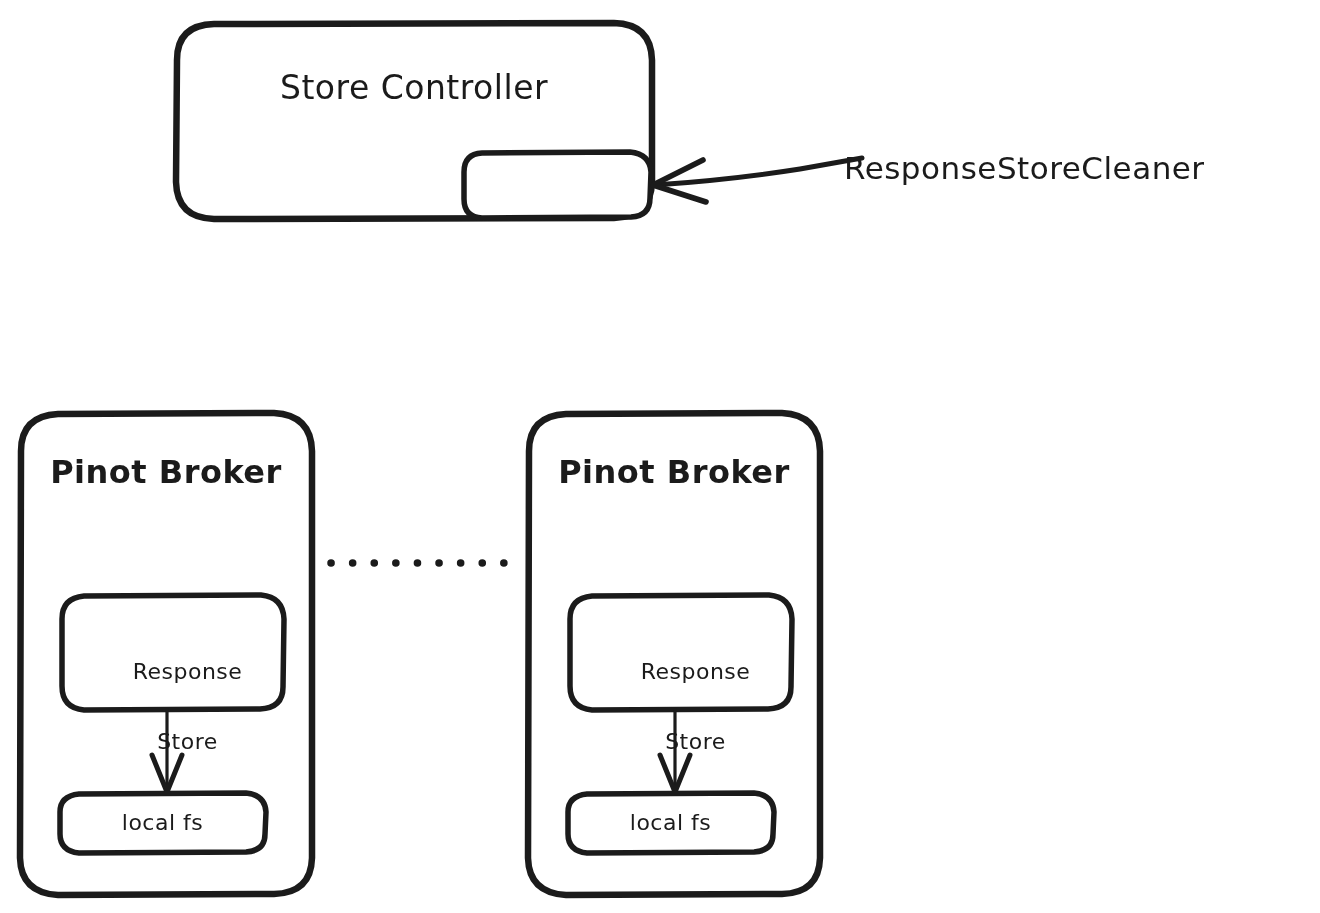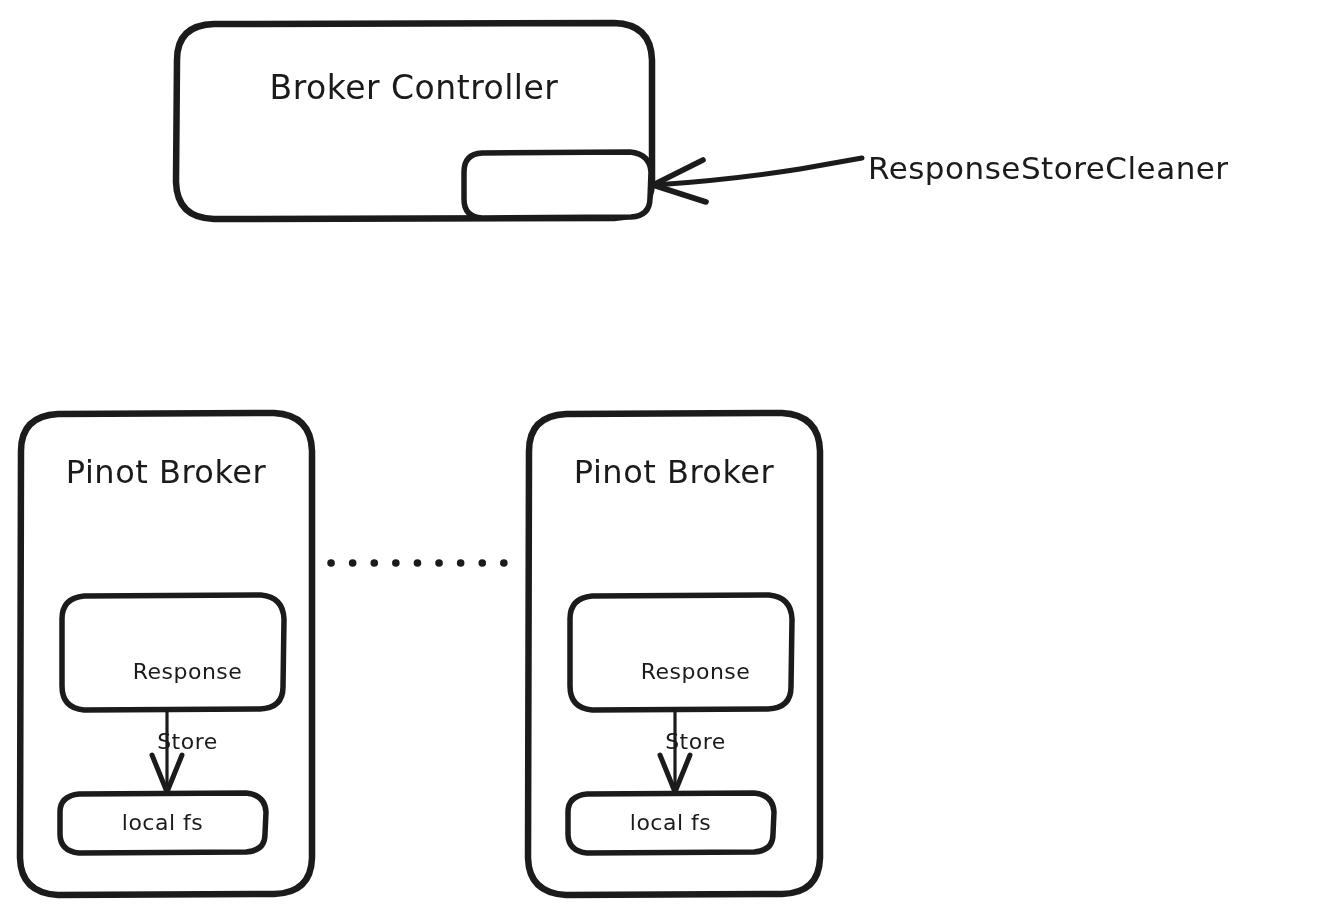--- a/index.html
+++ b/index.html
@@ -82,34 +82,35 @@
     top: 68px;
     width: 476px;
     text-align: center;
     font-size: 33px;
     line-height: 40px;
   }
   .title-broker {
     font-size: 32px;
     line-height: 40px;
     text-align: center;
+    font-weight: bold;
   }
   .title-broker-left  { left: 20px;  top: 452px; width: 292px; }
   .title-broker-right { left: 528px; top: 452px; width: 292px; }
   .box-label {
     font-size: 22px;
     line-height: 35px;
     text-align: center;
   }
   .rs-label-left   { left: 62px;  top: 619px; width: 221px; }
   .rs-label-right  { left: 570px; top: 619px; width: 221px; }
   .fs-label-left   { left: 60px;  top: 805px; width: 205px; }
   .fs-label-right  { left: 568px; top: 805px; width: 205px; }
   .callout-label {
-    left: 868px;
+    left: 844px;
     top: 148px;
     font-size: 31px;
     line-height: 40px;
     text-align: left;
   }
 </style>
 </head>
 <body>
 
 <div id="diagram-root">
@@ -212,21 +213,21 @@
                L 587 853
                Q 568 851 568 834
                L 568 812
                Q 568 796 587 794 Z"></path>
     </g>
 
     <path class="dotted-link" d="M 331 563 L 512 563"></path>
 
   </svg>
 
-  <div class="label-text title-controller">Broker Controller</div>
+  <div class="label-text title-controller">Store Controller</div>
 
   <div class="label-text callout-label">ResponseStoreCleaner</div>
 
   <div class="label-text title-broker title-broker-left">Pinot Broker</div>
 
   <div class="label-text box-label rs-label-left">
     <span>Response</span><br>
     <span>Store</span>
   </div>
 

